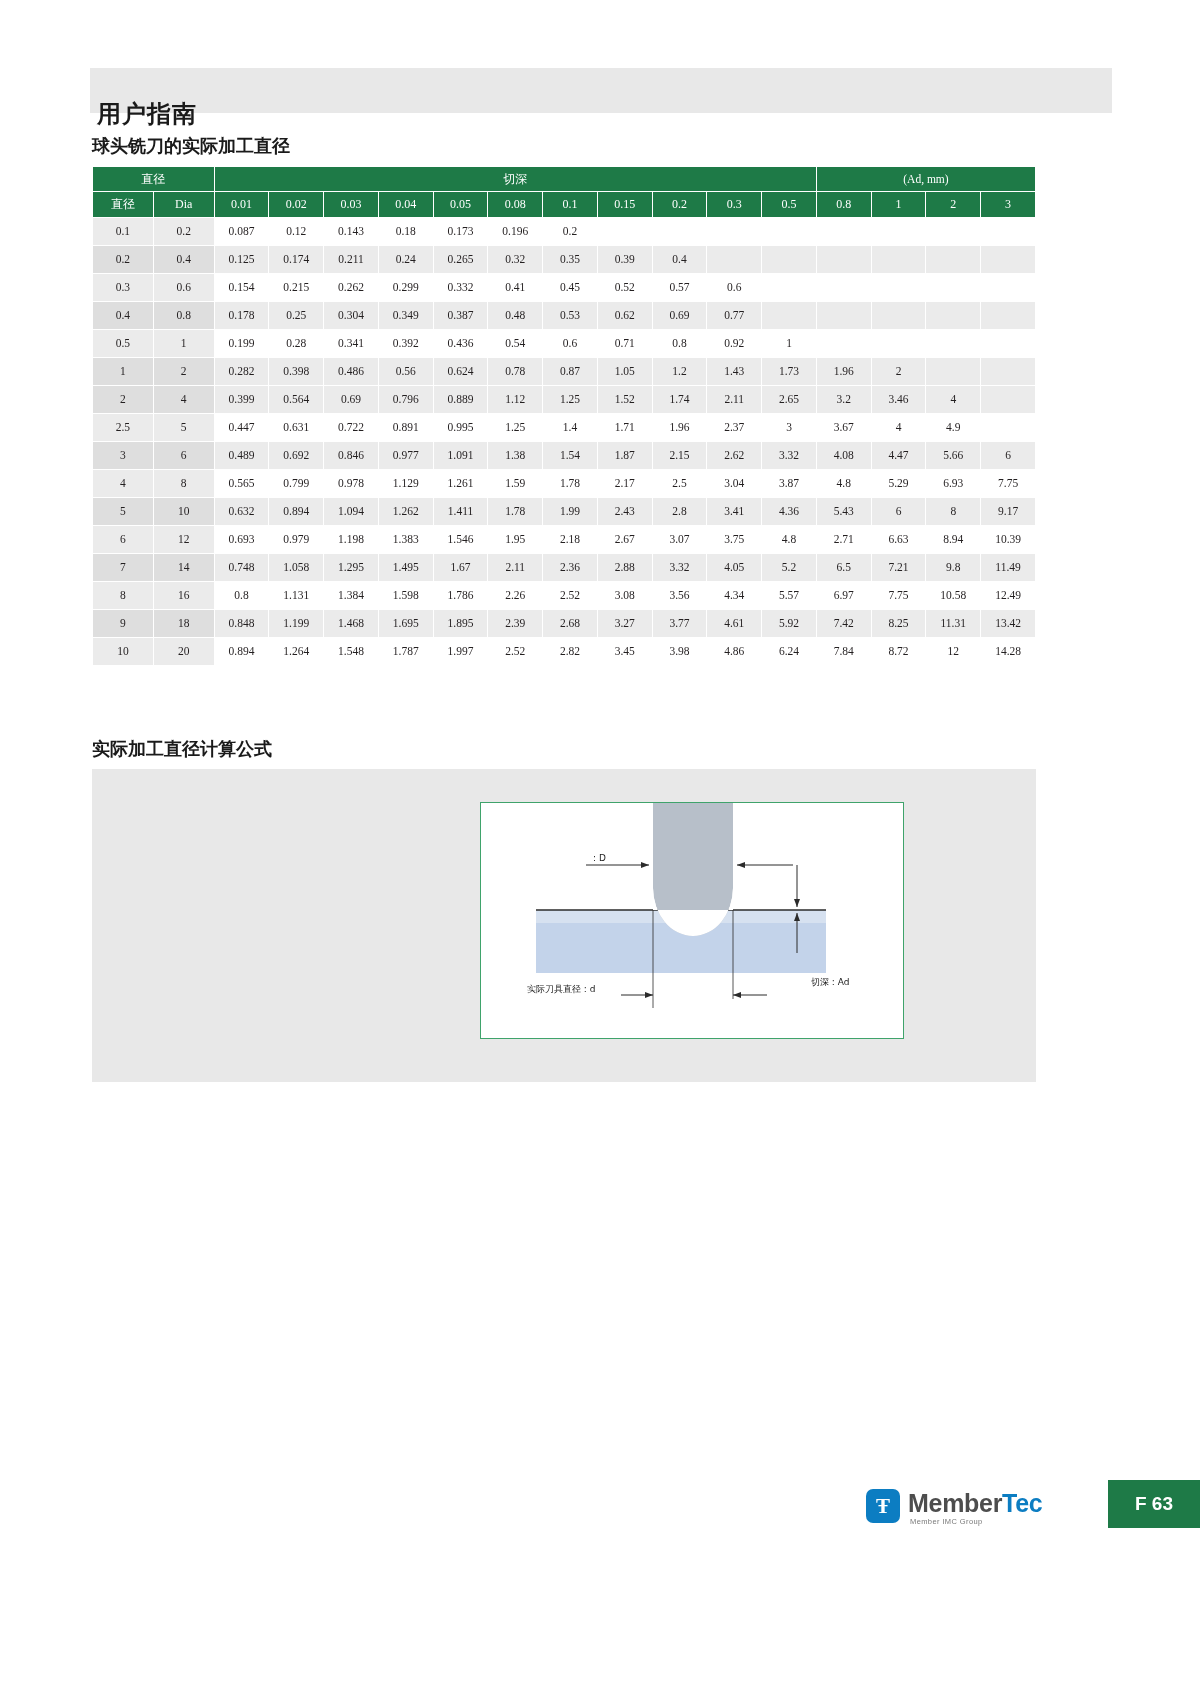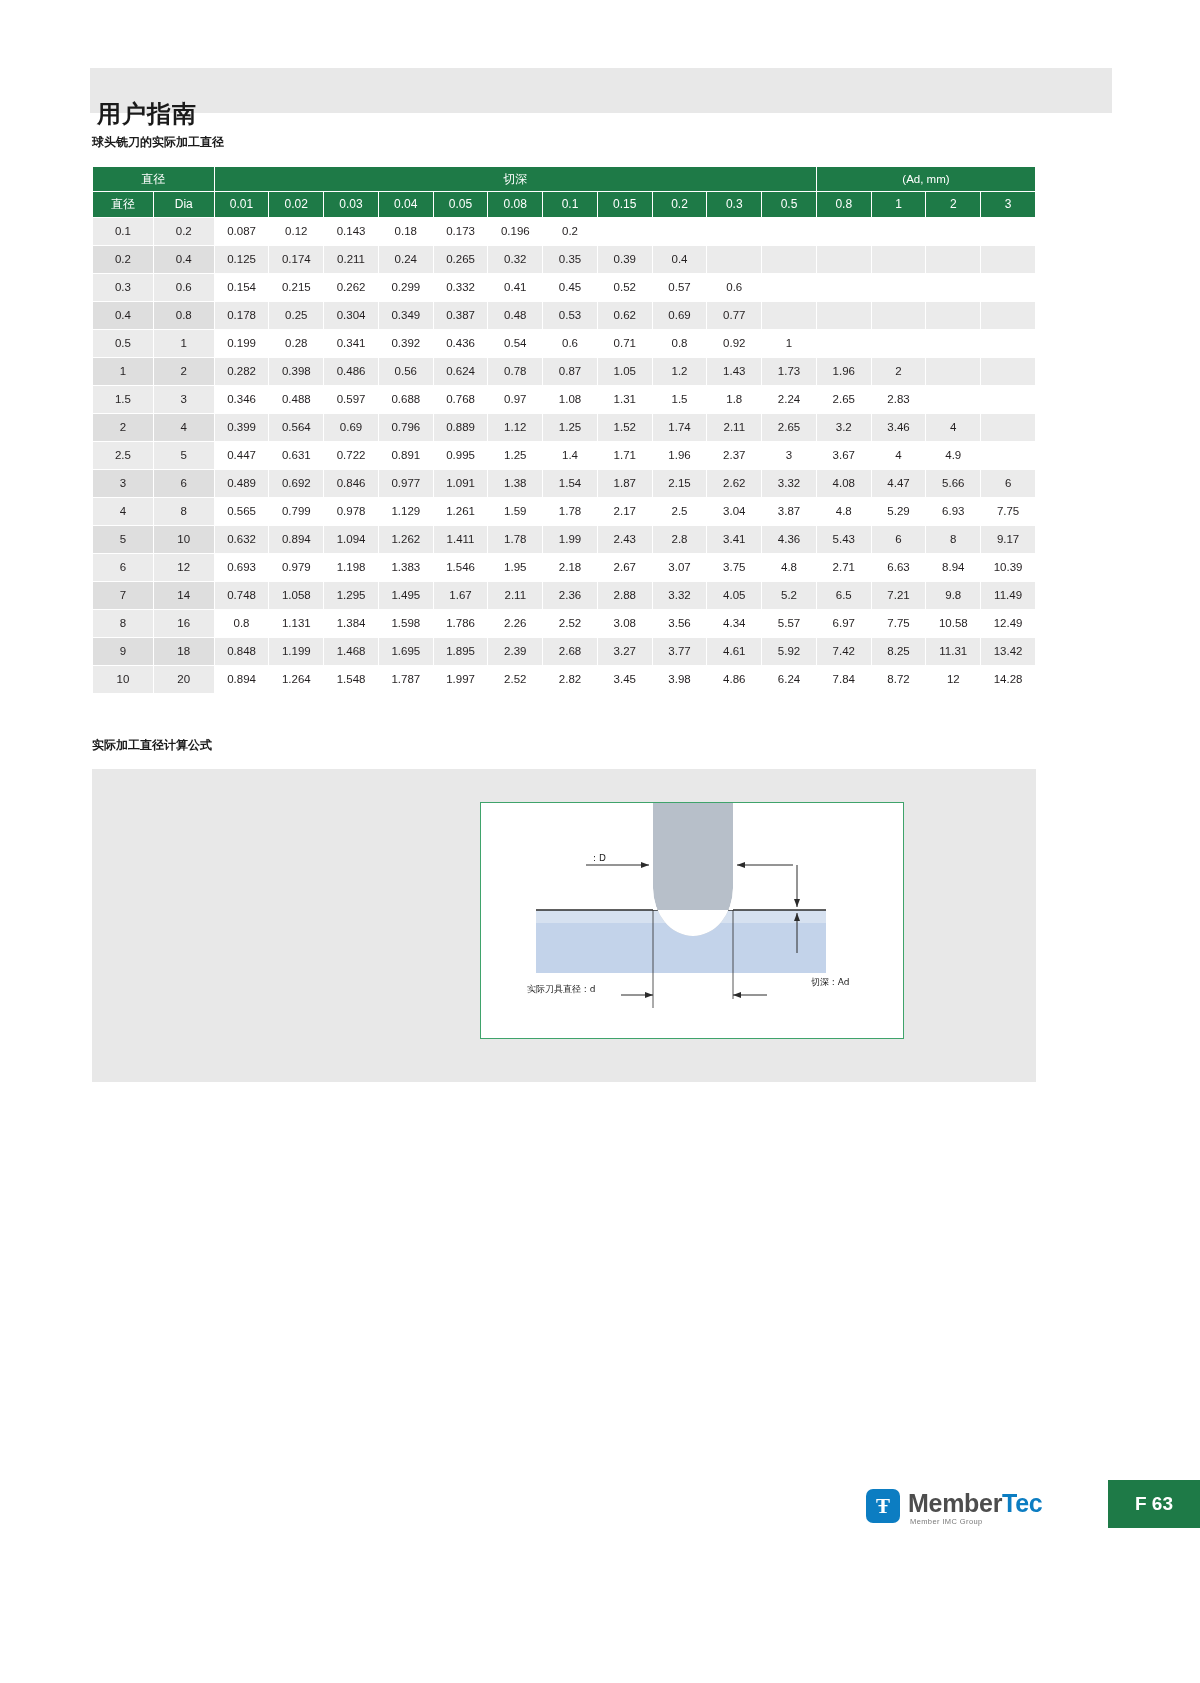--- a/index.html
+++ b/index.html
@@ -36,38 +36,39 @@
     top: 74px;
     font-size: 24px;
     font-weight: bold;
     letter-spacing: 1px;
     color: #1a1a1a;
     margin-top: 24px;
   }
   
   .section-title {
     position: absolute;
-    font-size: 12px;
+    font-size: 18px;
     font-weight: bold;
     color: #1a1a1a;
   }
   #sec1-title { left: 92px; top: 134px; }
   #sec2-title { left: 92px; top: 737px; }
 
   
   .tbl-wrap {
     position: absolute;
     left: 92px;
     top: 166px;
     width: 944px;
   }
   table.data {
     border-collapse: collapse;
     width: 944px;
     font-size: 11.5px;
+    font-family: Liberation Serif, serif;
   }
   table.data th, table.data td {
     border: 1px solid #ffffff;
     text-align: center;
     padding: 0;
     height: 27px;
     line-height: 27px;
     font-weight: normal;
   }
   thead th {
@@ -364,39 +365,20 @@
             <td>0.87</td>
             <td>1.05</td>
             <td>1.2</td>
             <td>1.43</td>
             <td>1.73</td>
             <td>1.96</td>
             <td>2</td>
             <td></td>
             <td></td>
           </tr>
-          <tr>
-            <td class="lab">1.5</td>
-            <td class="lab">3</td>
-            <td>0.346</td>
-            <td>0.488</td>
-            <td>0.597</td>
-            <td>0.688</td>
-            <td>0.768</td>
-            <td>0.97</td>
-            <td>1.08</td>
-            <td>1.31</td>
-            <td>1.5</td>
-            <td>1.8</td>
-            <td>2.24</td>
-            <td>2.65</td>
-            <td>2.83</td>
-            <td></td>
-            <td></td>
-          </tr>
           <tr class="alt">
             <td class="lab">2</td>
             <td class="lab">4</td>
             <td>0.399</td>
             <td>0.564</td>
             <td>0.69</td>
             <td>0.796</td>
             <td>0.889</td>
             <td>1.12</td>
             <td>1.25</td>

